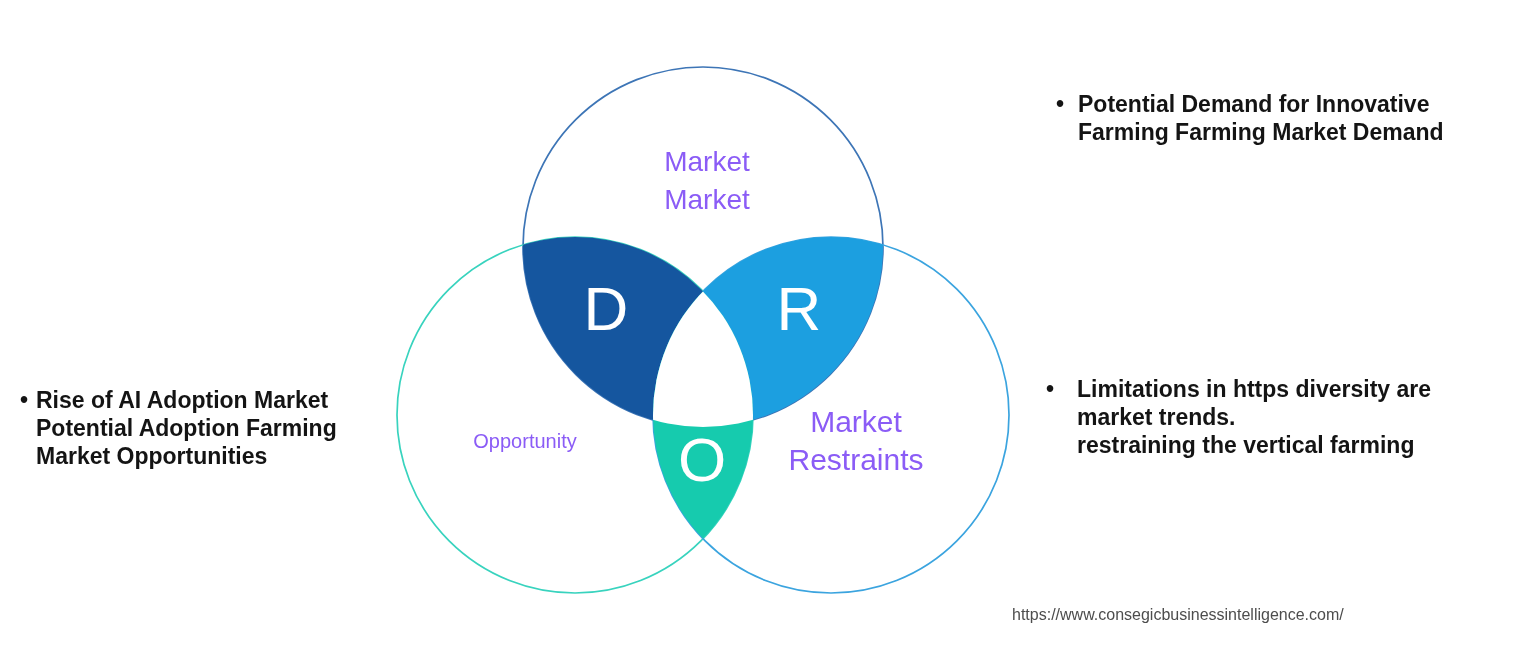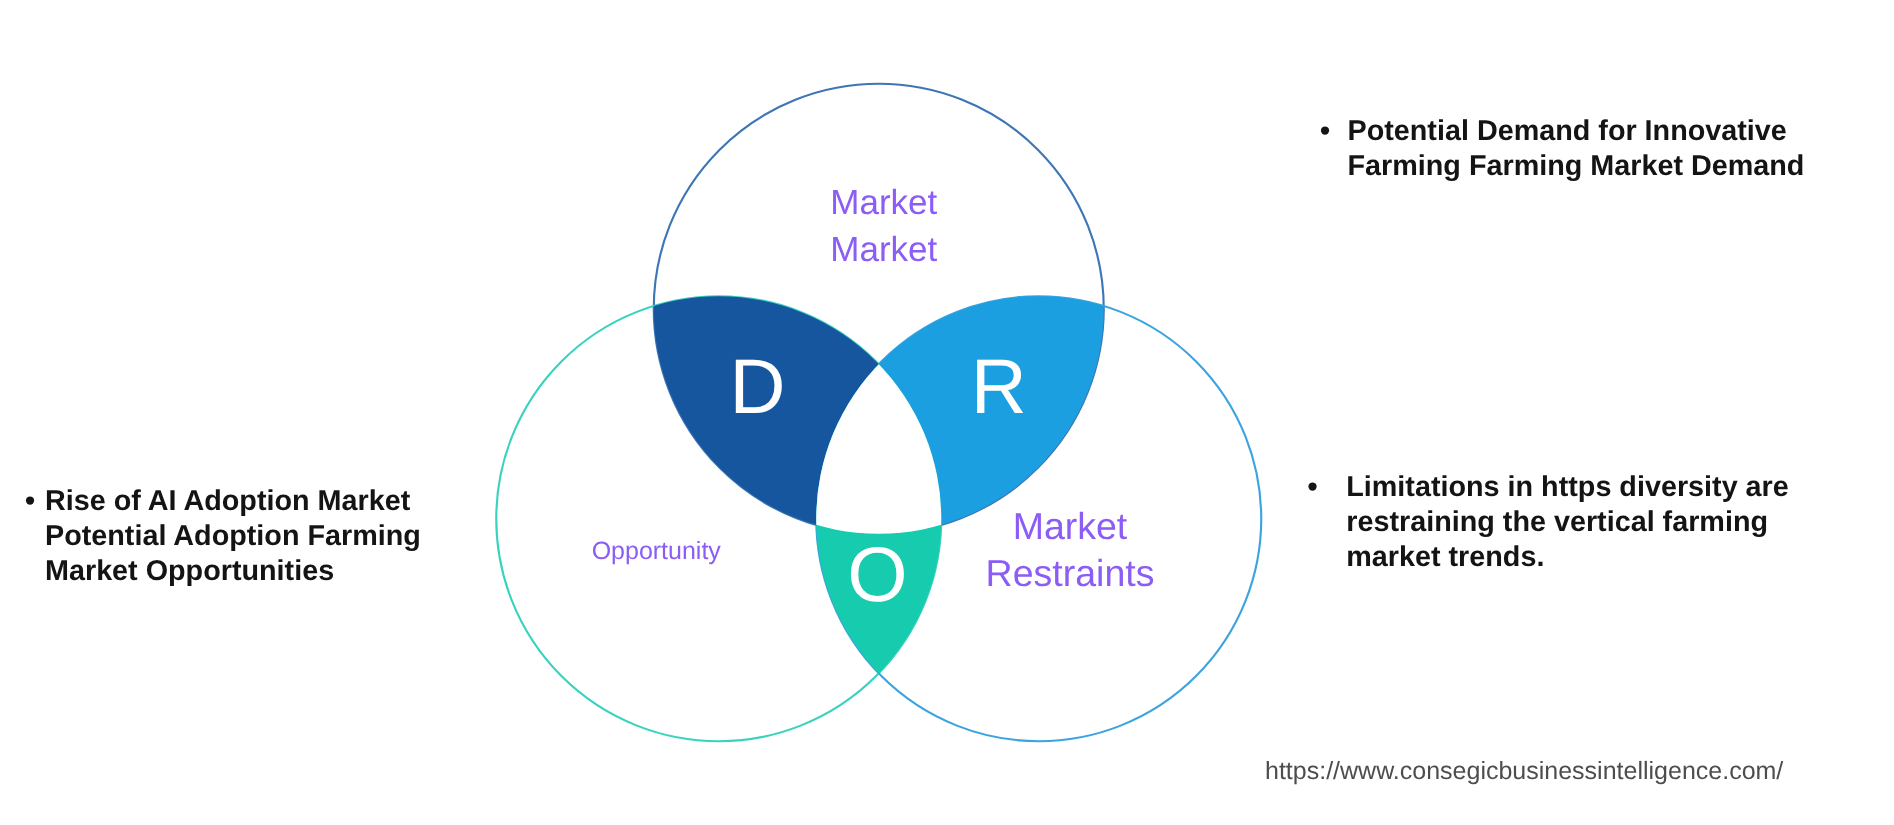--- a/index.html
+++ b/index.html
@@ -44,21 +44,21 @@
   #bullet-left .marker       { width: 16px; }
   #bullet-right-top  { left: 1056px; top: 90px; }
   #bullet-right-top .marker  { width: 22px; }
   #bullet-right-bottom { left: 1046px; top: 375px; }
   #bullet-right-bottom .marker { width: 31px; }
 
   #footer-url {
     position: absolute;
     left: 1012px;
     top: 606px;
-    font-size: 20px;
+    font-size: 16px;
     font-weight: 400;
     color: #4d4d4d;
     white-space: nowrap;
   }
 </style>
 </head>
 <body>
 
 <div id="canvas">
 
@@ -121,20 +121,20 @@
     <div>
       <div>Potential Demand for Innovative</div>
       <div>Farming Farming Market Demand</div>
     </div>
   </div>
 
   <div class="bullet" id="bullet-right-bottom">
     <span class="marker">•</span>
     <div>
       <div>Limitations in https diversity are</div>
+      <div>market trends.</div>
       <div>restraining the vertical farming</div>
-      <div>market trends.</div>
     </div>
   </div>
 
   <div id="footer-url">https://www.consegicbusinessintelligence.com/</div>
 
 </div>
 
 </body></html>

